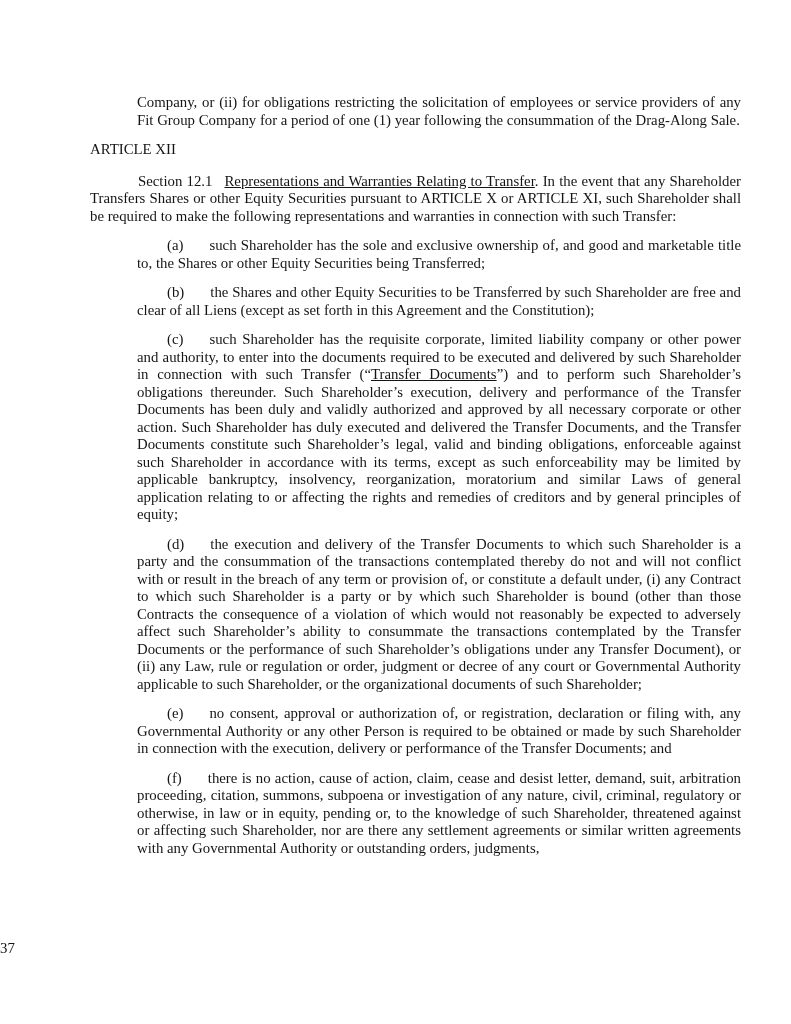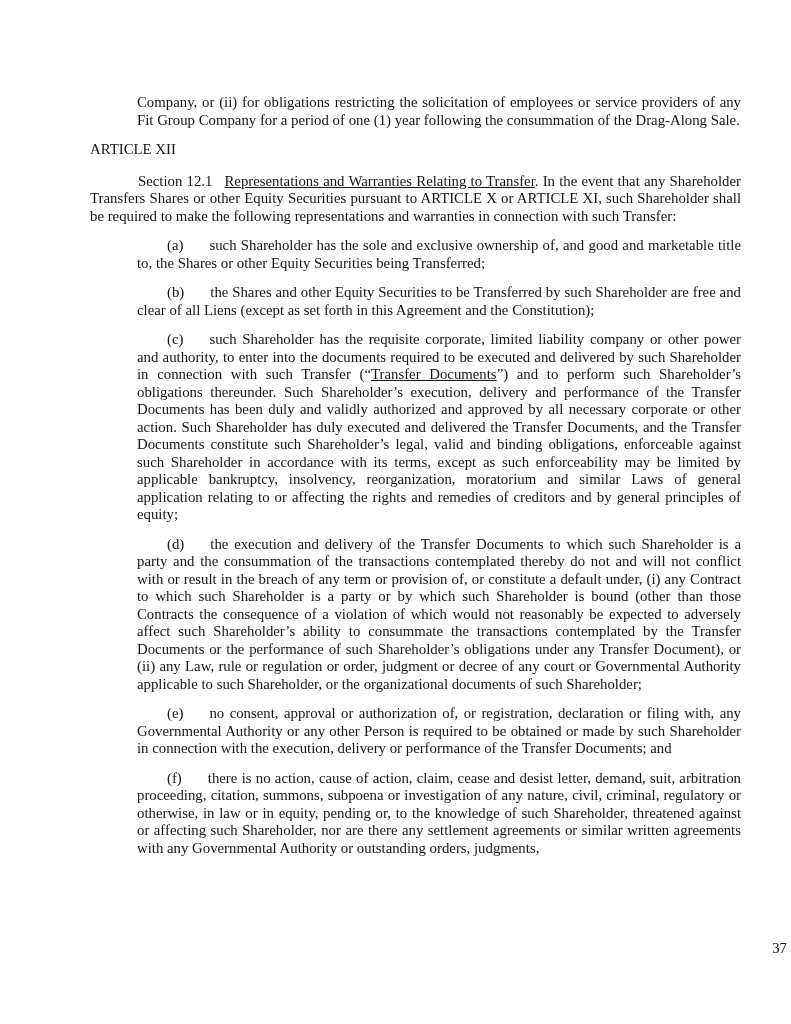--- a/index.html
+++ b/index.html
@@ -44,23 +44,23 @@
   .article-heading {
     text-align: left;
     margin: 0 0 14px 0;
   }
   .u {
     text-decoration: underline;
   }
   .page-footer {
     position: absolute;
     left: 0;
-    right: 4px;
+    right: 16px;
     top: 940px;
-    text-align: right;
+    text-align: left;
   }
 </style>
 </head>
 <body>
 
 <div class="page">
 
   <p class="indented">Company, or (ii) for obligations restricting the solicitation of employees or service providers of any Fit Group Company for a period of one (1) year following the consummation of the Drag-Along Sale.</p>
 
   <div class="article-heading">

